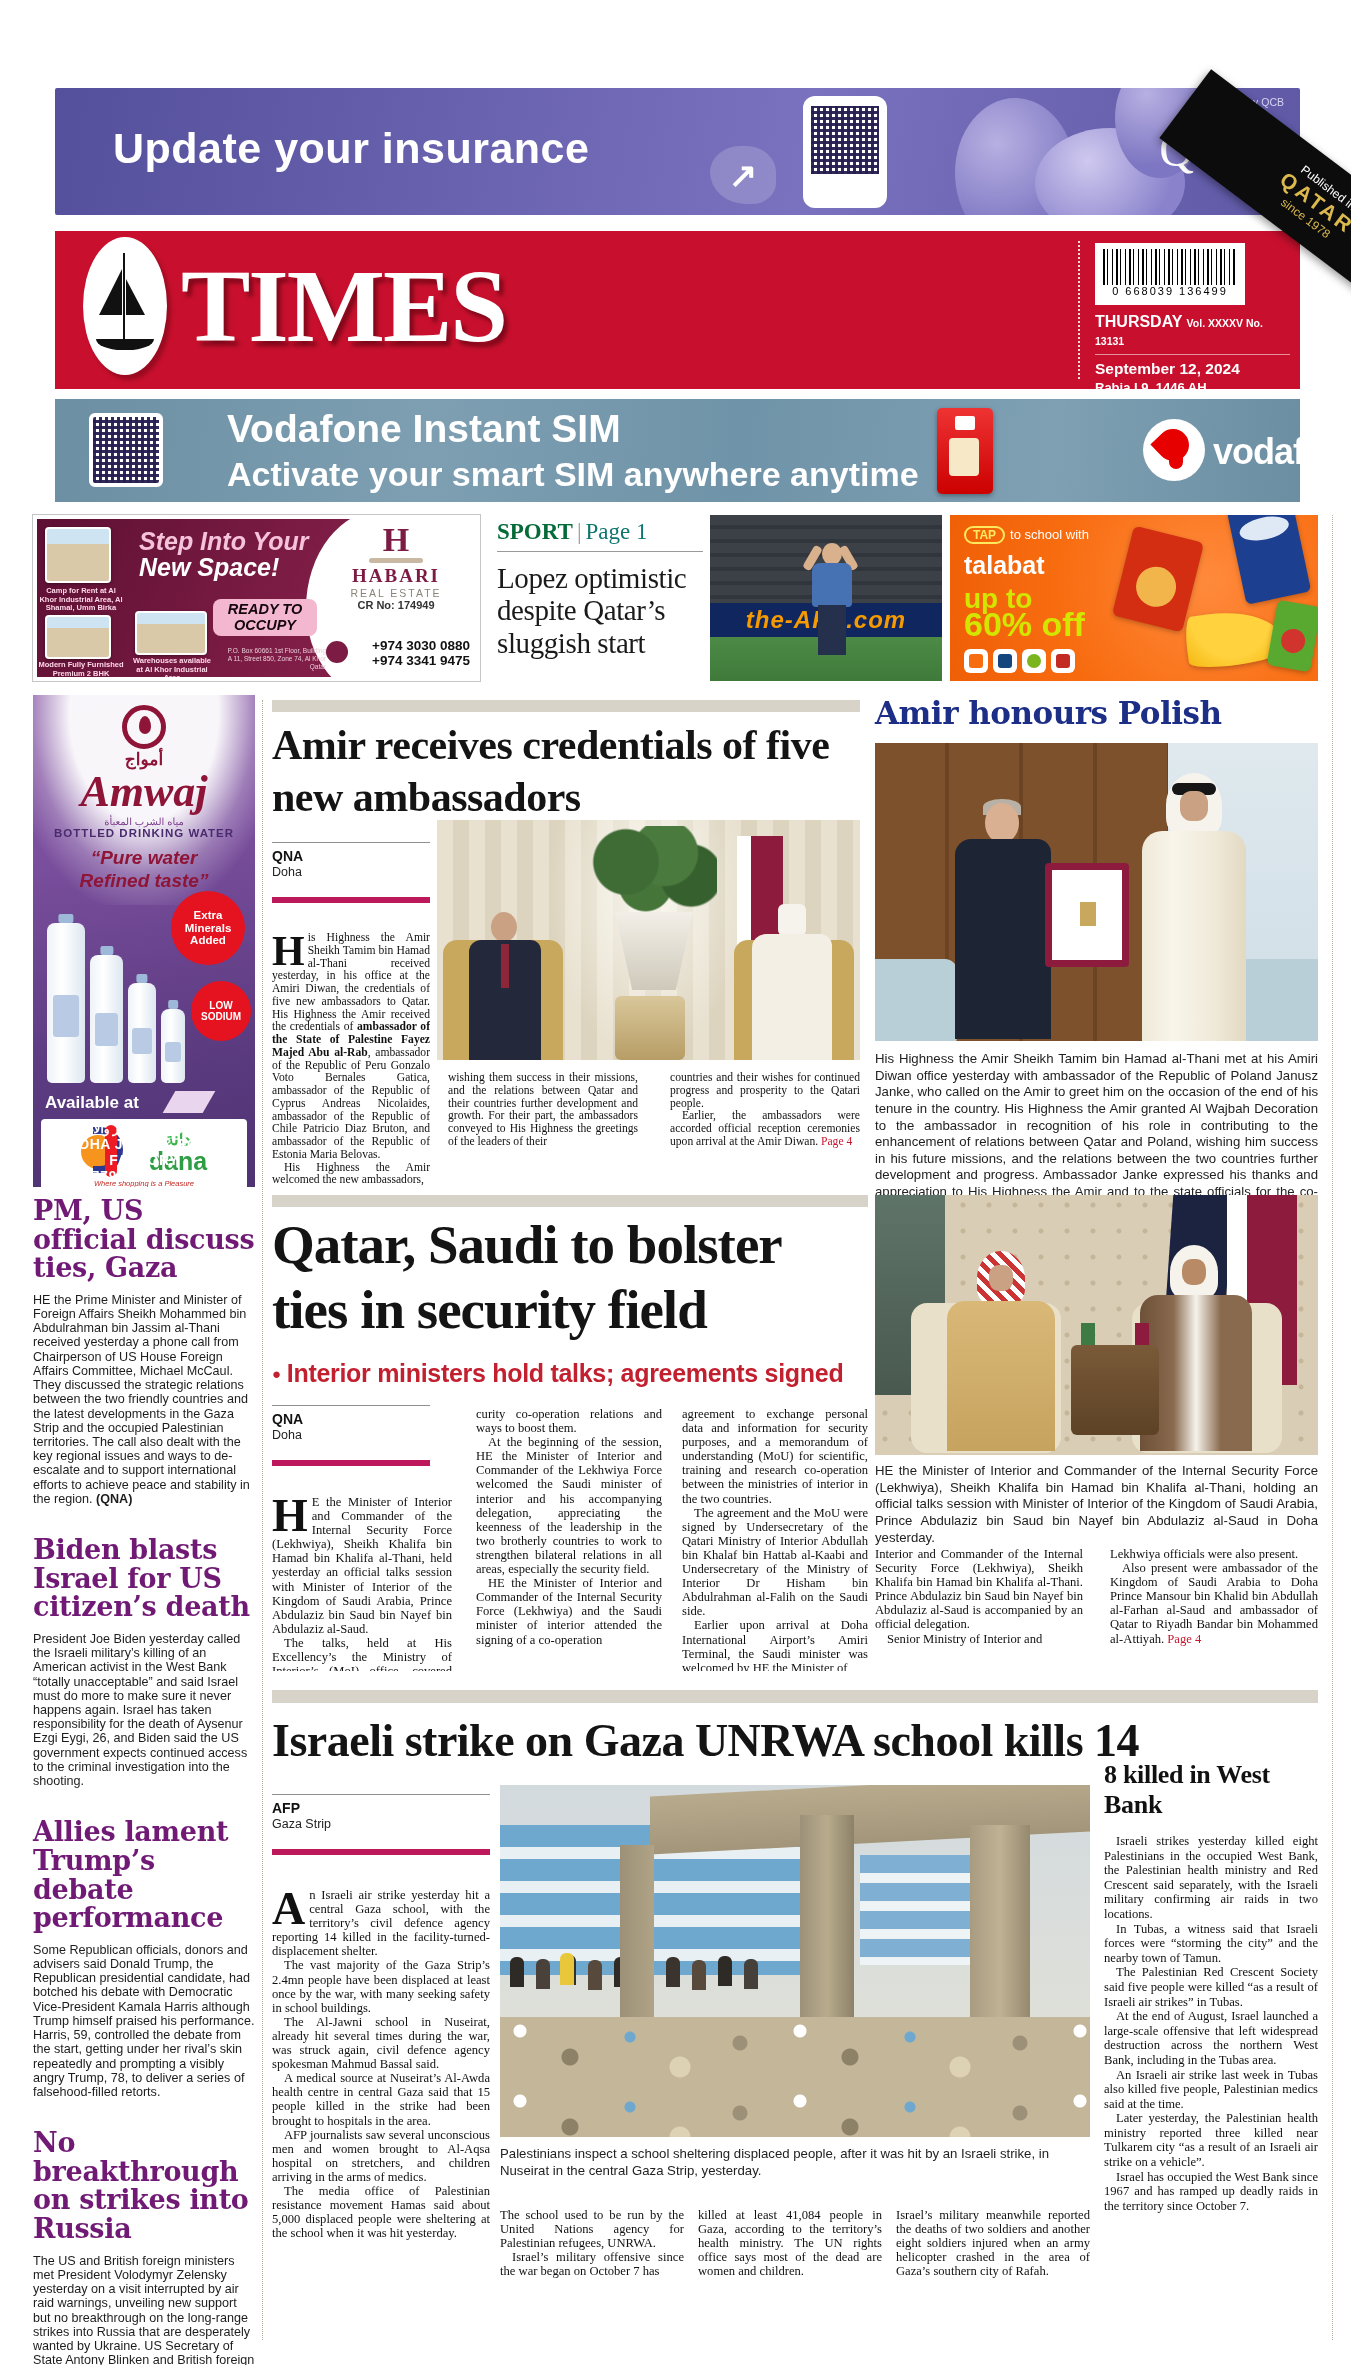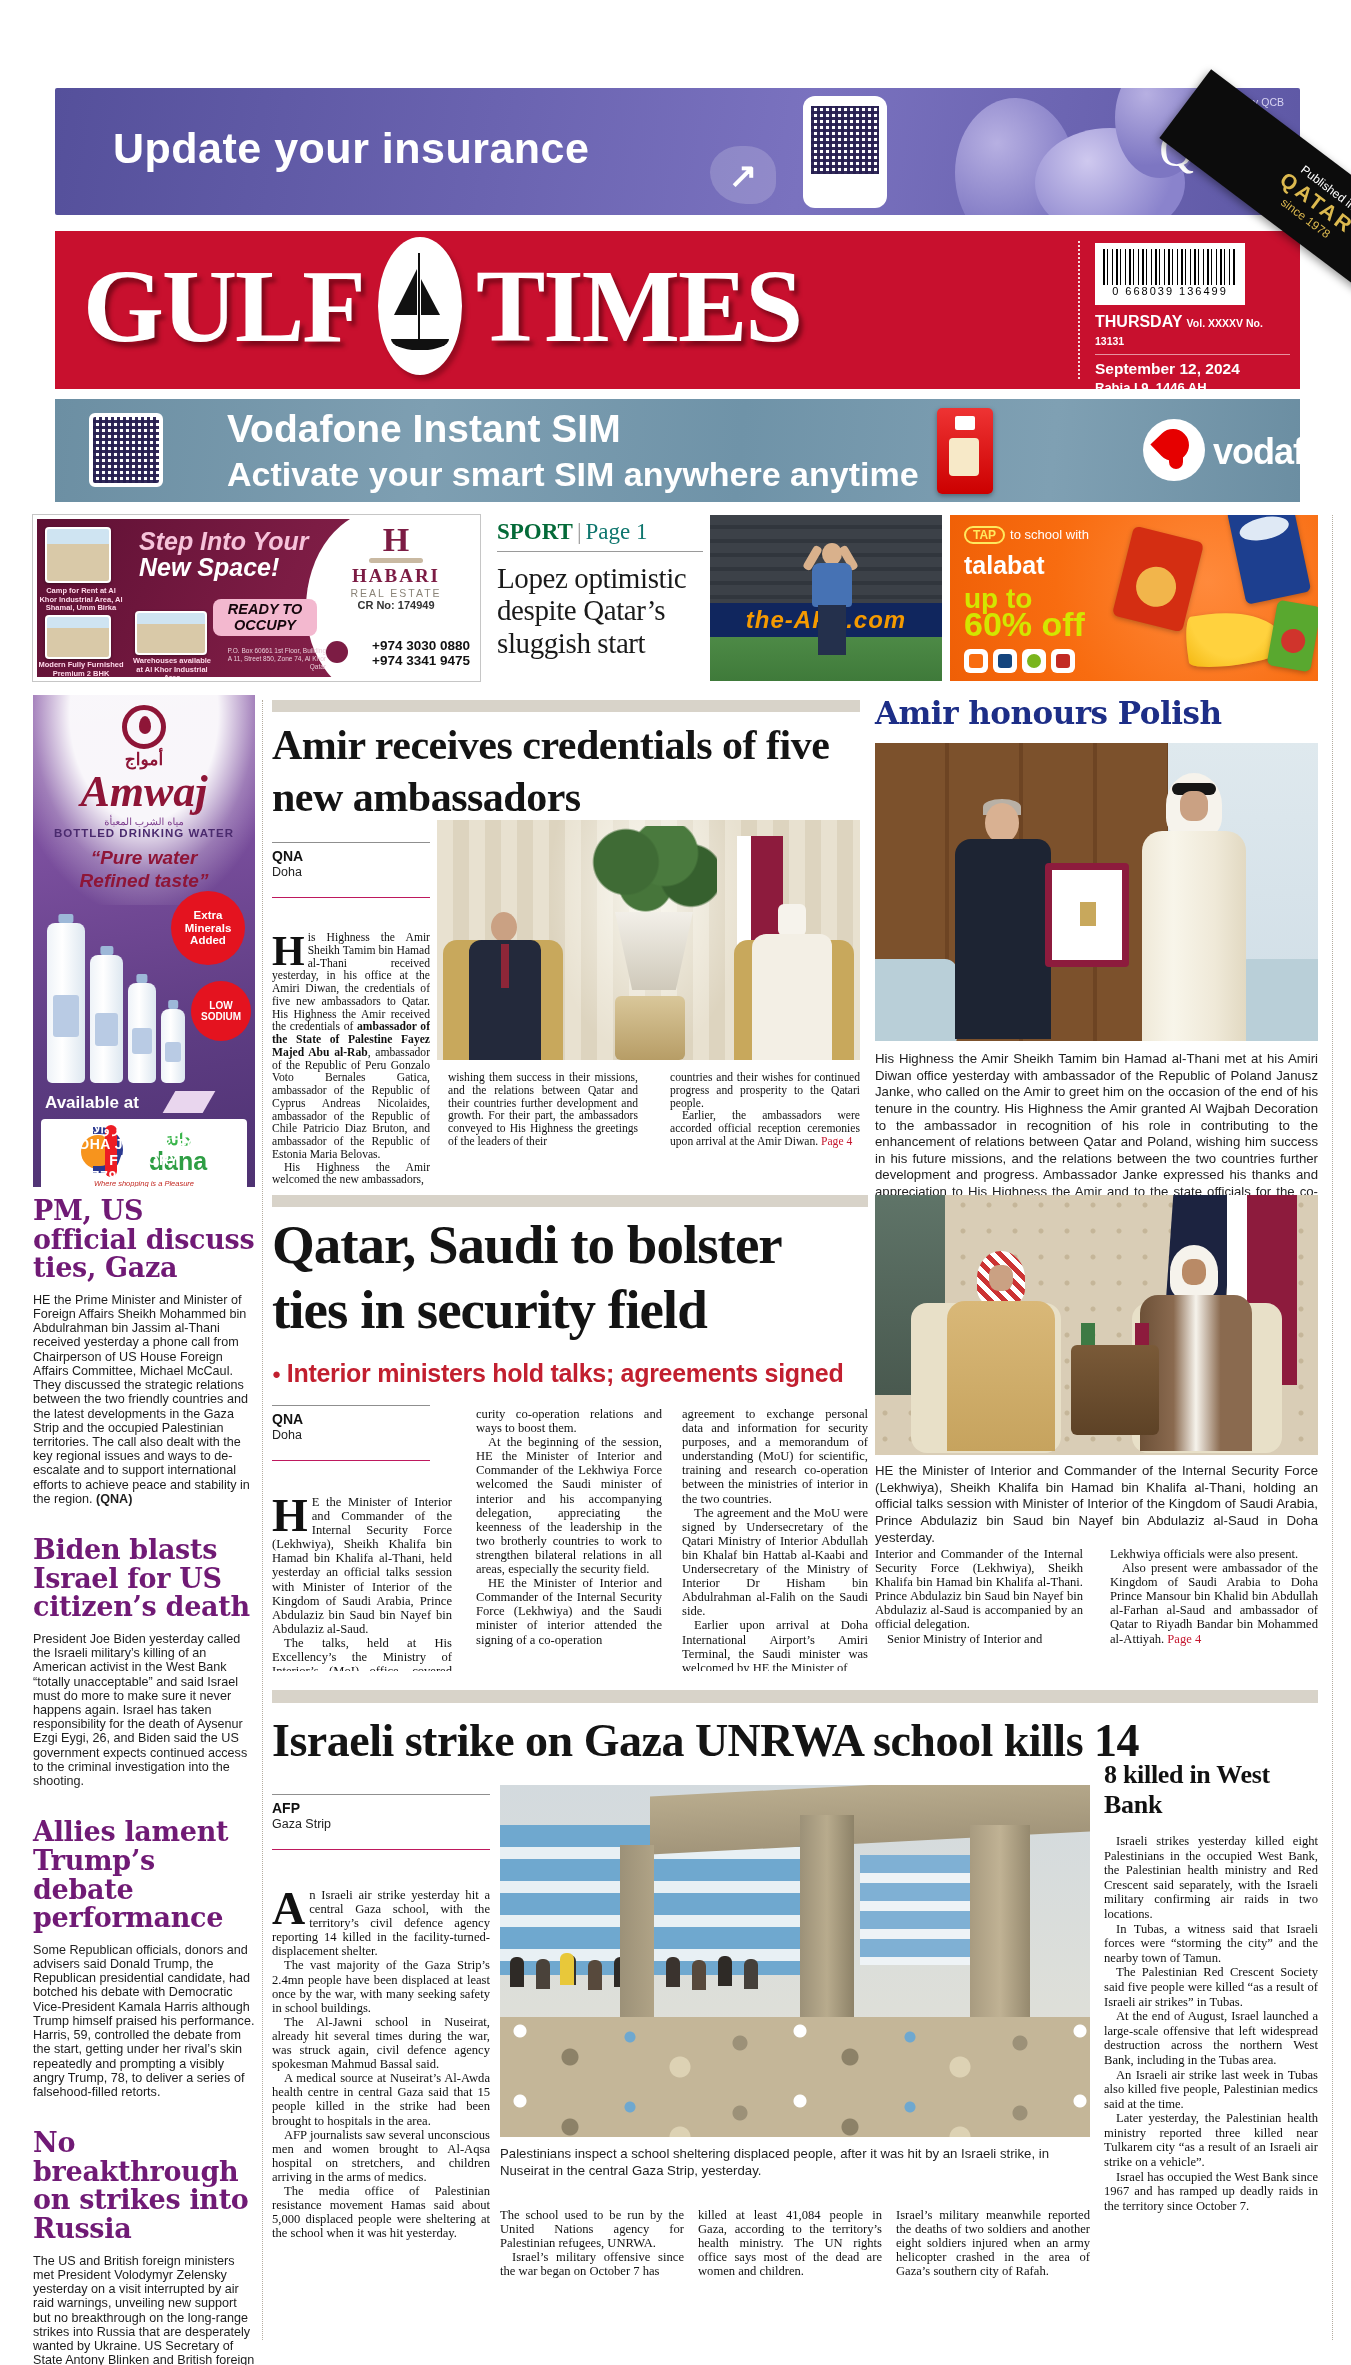--- a/index.html
+++ b/index.html
@@ -161,21 +161,21 @@
 
 
 .briefs{position:absolute;left:33px;top:1197px;width:222px;display:flex;flex-direction:column;gap:30px}
 .brief h3{font-family:"DejaVu Serif","Liberation Serif",serif;font-size:27px;line-height:1.06;color:#701a75;margin-bottom:10px;letter-spacing:-.3px}
 .brief p{font-size:12.6px;line-height:1.13;color:#1d1d1d}
 .brief p b{font-weight:bold}
 
 
 .greybar{position:absolute;height:12px;background:#d8d3c9}
 .hl-serif{font-family:"Liberation Serif","DejaVu Serif",serif;color:#141414}
-.byline{position:absolute;border-top:1px solid #8f8f8f;border-bottom:1px solid #be185d;padding:5px 0 18px}
+.byline{position:absolute;border-top:1px solid #8f8f8f;border-bottom:6px solid #be185d;padding:5px 0 18px}
 .byline .ag{font-size:14px;font-weight:bold;color:#111}
 .byline .loc{font-size:12.5px;color:#222;margin-top:1px}
 .btxt{font-family:"Liberation Serif","DejaVu Serif",serif;color:#101010;text-align:justify;overflow:hidden}
 .btxt p{text-indent:12px}
 .btxt p.np{text-indent:0}
 .dc{float:left;font-family:"Liberation Serif",serif;font-weight:bold;color:#111}
 .pgref{color:#c5172e;font-weight:normal}
 
 
 .amir{left:272px;top:700px;width:588px;height:488px}
@@ -303,21 +303,20 @@
     <div class="qic-head">Update your insurance</div>
     <div class="qic-arrow">↗</div>
     <div class="qic-phone">
         <div class="qr"></div>
       </div>
     <div class="qic-logo">QIC</div>
   </div>
 
   <div class="abs mast">
     <div class="mast-title">
-      <span>GULF</span>
       <span class="dhow">
           <i class="m1"></i>
           <i class="s1"></i>
           <i class="s2"></i>
           <i class="h1"></i>
         </span>
       <span>TIMES</span>
     </div>
     <div class="mast-sep"></div>
     <div class="mast-right">

